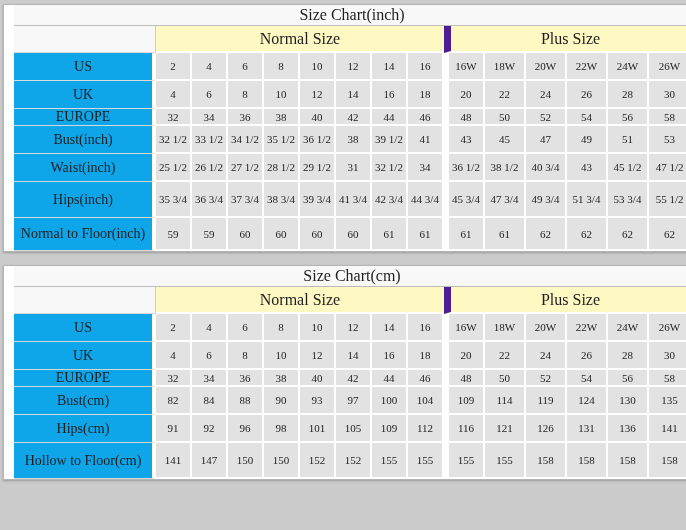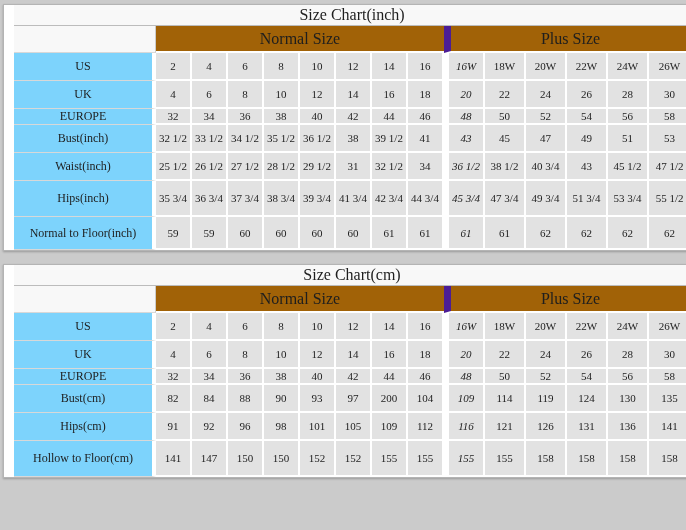--- a/index.html
+++ b/index.html
@@ -53,39 +53,39 @@
     background: #f8f8f8;
     font-size: 16px;
     border-bottom: 1px solid #bcbcbc;
   }
   .corner-cell {
     background: #f8f8f8;
     border-right: 1px solid #cccccc;
     border-bottom: 1px solid #d8d8d8;
   }
   .group-cell {
-    background: #a16207;
+    background: #fef9c3;
     font-size: 16px;
     border-bottom: 2px solid #ffffff;
   }
   .group-plus { border-left: 7px solid #4c1d95; }
 
   td.row-label {
-    background: #7dd3fc;
-    font-size: 12px;
+    background: #0ea5e9;
+    font-size: 14px;
     border-right: 4px solid #ffffff;
     border-bottom: 1px solid #d8d8d8;
   }
   td.cell {
     background: #e2e2e2;
     font-size: 11px;
     border-right: 2px solid #ffffff;
     border-bottom: 2px solid #ffffff;
   }
-  td.cell.plus-start { border-left: 5px solid #ffffff; font-style: italic; }
+  td.cell.plus-start { border-left: 5px solid #ffffff; }
   td.cell:last-child { border-right: 0; }
 </style>
 </head>
 <body>
 
 <div class="page">
 
   <table class="size-table">
     <colgroup>
       <col class="label-col">
@@ -318,21 +318,21 @@
           <td class="cell">58</td>
         </tr>
         <tr>
           <td class="row-label">Bust(cm)</td>
           <td class="cell">82</td>
           <td class="cell">84</td>
           <td class="cell">88</td>
           <td class="cell">90</td>
           <td class="cell">93</td>
           <td class="cell">97</td>
-          <td class="cell">200</td>
+          <td class="cell">100</td>
           <td class="cell">104</td>
           <td class="cell plus-start">109</td>
           <td class="cell">114</td>
           <td class="cell">119</td>
           <td class="cell">124</td>
           <td class="cell">130</td>
           <td class="cell">135</td>
         </tr>
         <tr>
           <td class="row-label">Hips(cm)</td>

